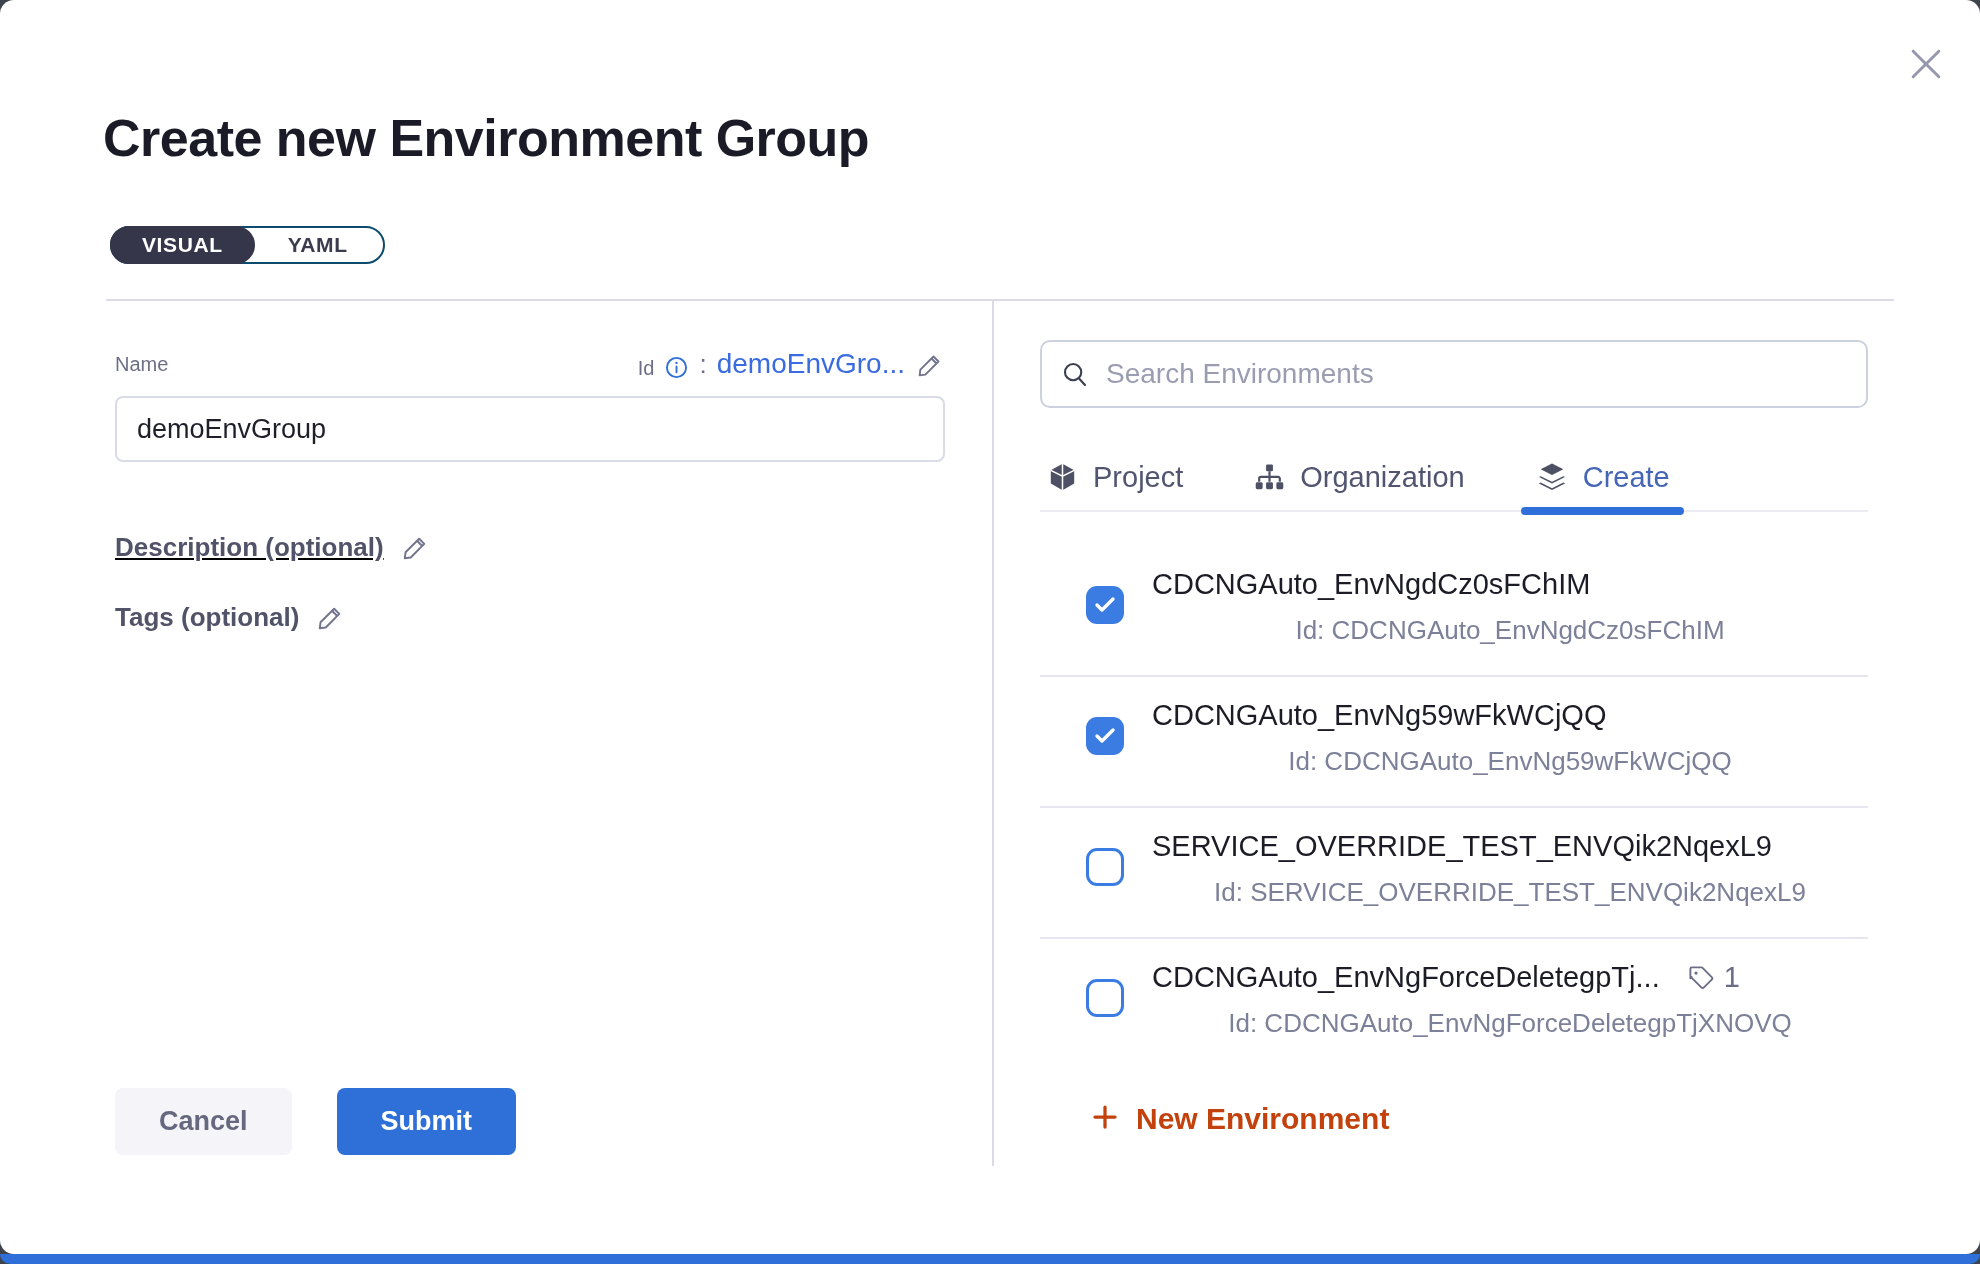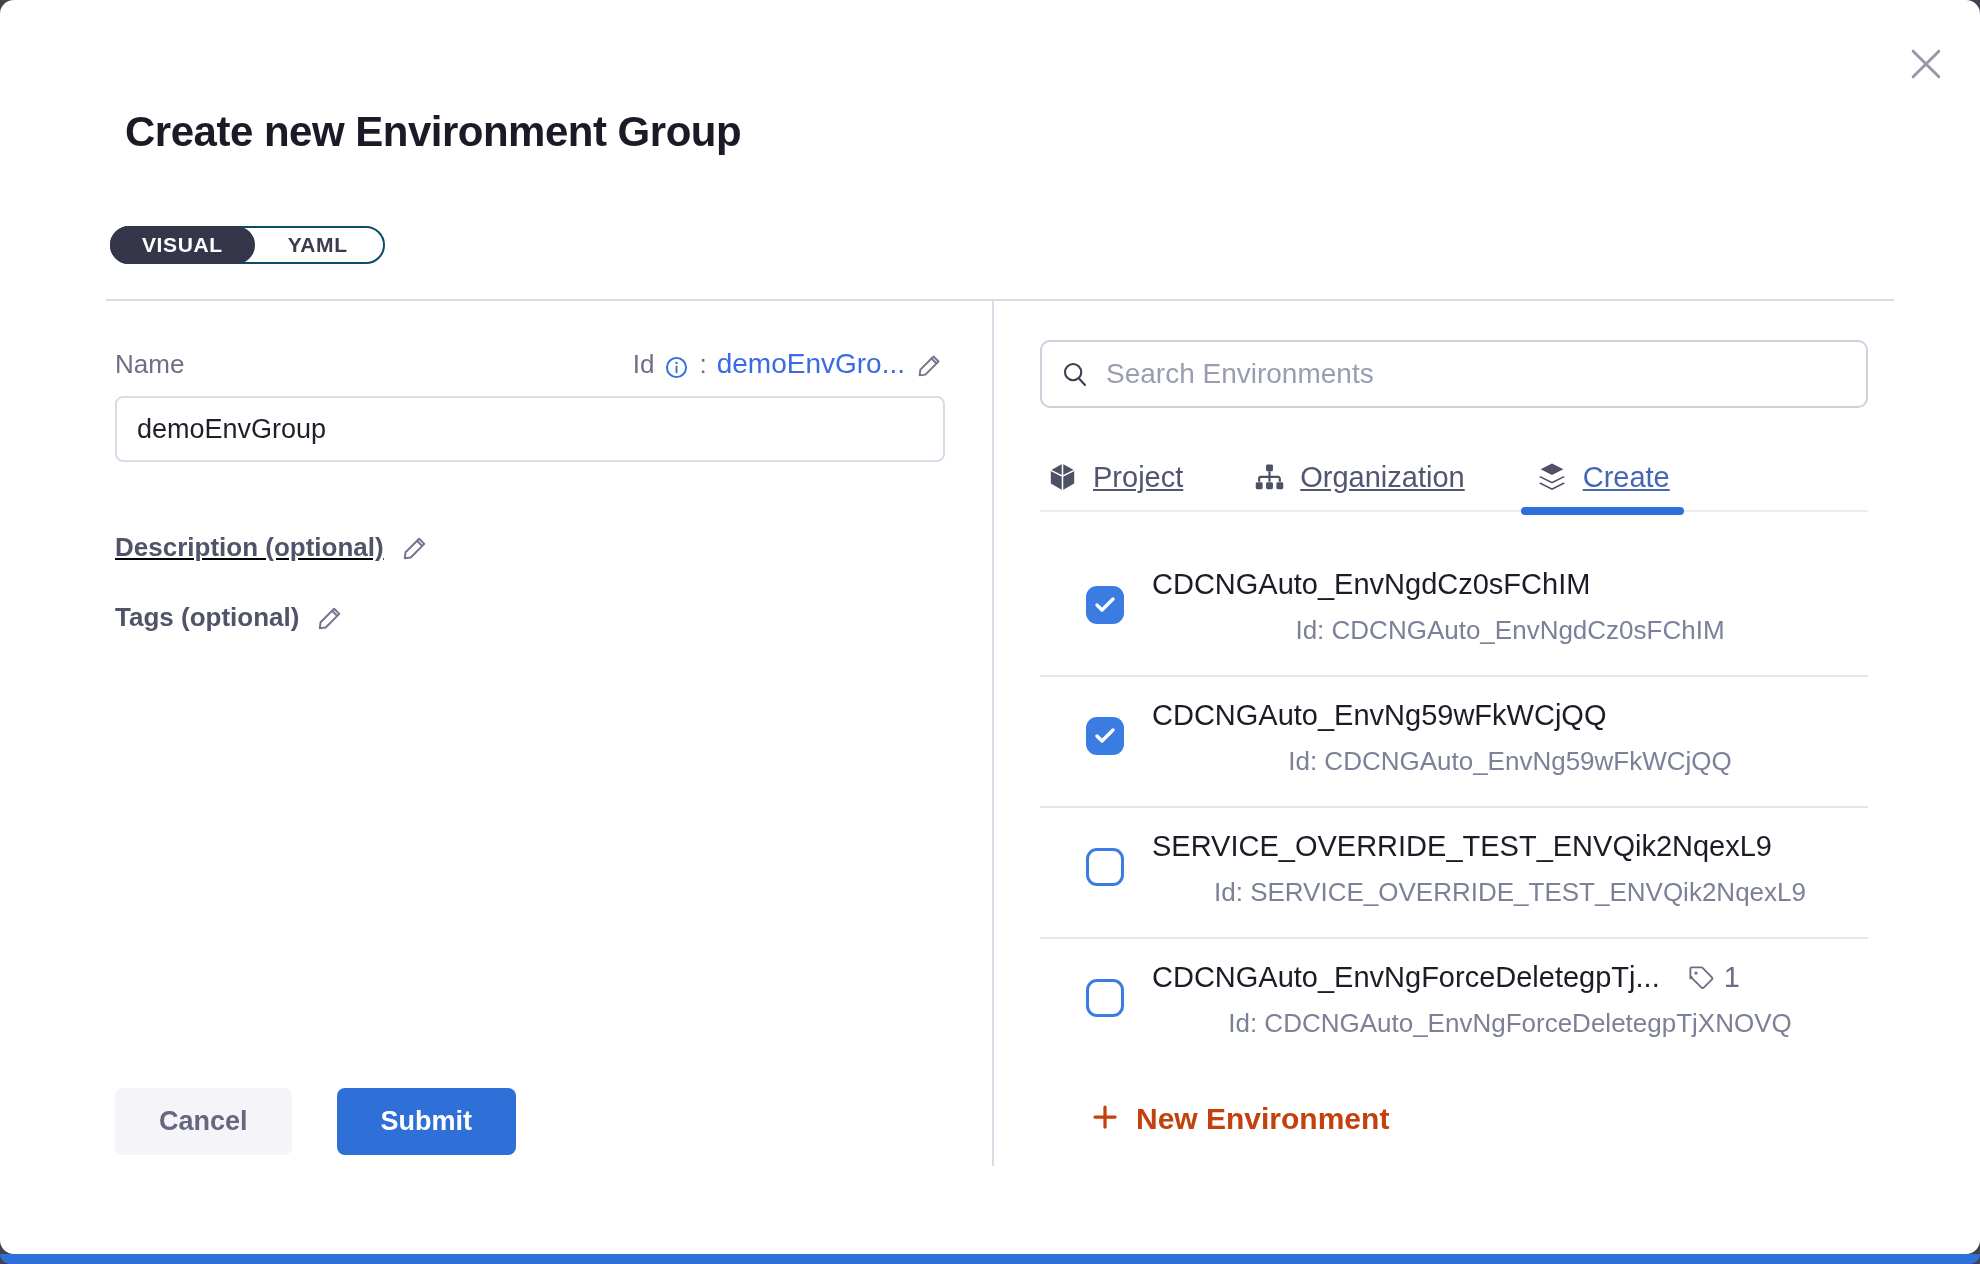--- a/index.html
+++ b/index.html
@@ -9,41 +9,41 @@
   .bottom-bar { position:absolute; left:0; right:0; bottom:0; height:10px;
     background:#2f6fd9; border-bottom-left-radius:14px; border-bottom-right-radius:14px; }
   .modal { position:absolute; left:0; top:0; width:1980px; height:1254px;
     background:#ffffff; border-radius:14px; }
 
   
   .close-btn { position:absolute; top:42px; right:32px; width:44px; height:44px;
     background:none; border:none; cursor:pointer; color:#9597ad; }
 
   
-  .dlg-title { position:absolute; left:125px; top:108px; font-size:42px; font-weight:700;
+  .dlg-title { position:absolute; left:103px; top:108px; font-size:52px; font-weight:700;
     color:#1b1b27; letter-spacing:-0.5px; }
 
   
   .mode-toggle { position:absolute; left:110px; top:226px; display:inline-flex;
     border:2px solid #0c4a6e; border-radius:999px; background:#fff; height:38px; }
   .mode { display:flex; align-items:center; justify-content:center; padding:0 30px;
     font-size:21px; font-weight:700; letter-spacing:0.6px; color:#3b3c4e; cursor:pointer;
     min-width:130px; }
   .mode.active { background:#35364a; color:#ffffff; border-radius:999px; margin:-2px;
     border:2px solid #35364a; }
 
   .hr-top { position:absolute; left:106px; right:86px; top:299px; height:0;
     border-top:2px solid #dadbe6; }
   .v-divider { position:absolute; left:992px; top:300px; height:866px; width:0;
     border-left:2px solid #dadbe6; }
 
   
   .name-row { position:absolute; left:115px; top:348px; width:830px; display:flex;
     justify-content:space-between; align-items:center; }
-  .lbl { font-size:26px; color:#6c6f86; }
+  .lbl { font-size:20px; color:#6c6f86; }
   .id-cluster { display:flex; align-items:flex-end; gap:10px; }
   .id-link { font-size:28px; color:#3b6be1; }
   .id-colon { font-size:26px; color:#6c6f86; }
   .name-input { position:absolute; left:115px; top:396px; width:830px; height:66px;
     border:2px solid #d9dbe6; border-radius:8px; padding:0 20px; font-size:27px;
     color:#1f1f2a; font-family:"Liberation Sans", sans-serif; outline:none; background:#fff; }
   .opt-row { position:absolute; left:115px; display:flex; align-items:center; gap:16px; }
   .opt-lbl { font-size:26px; font-weight:700; color:#515369; }
   .desc-row { top:532px;text-decoration:underline; } .tags-row { top:602px; }
 
@@ -58,21 +58,21 @@
   .search-box { position:absolute; left:1040px; top:340px; width:828px; height:68px;
     border:2px solid #cdd0dd; border-radius:10px; display:flex; align-items:center;
     padding:0 18px; gap:16px; background:#fff; }
   .search-input { border:none; outline:none; flex:1; font-size:28px; color:#1f1f2a;
     font-family:"Liberation Sans", sans-serif; }
   .search-input::placeholder { color:#9a9db1; }
 
   .tabs { position:absolute; left:1040px; top:444px; width:828px; height:68px;
     display:flex; gap:58px; border-bottom:2px solid #ebecf2; }
   .tab { display:flex; align-items:center; gap:14px; font-size:29px; color:#515570;
-    cursor:pointer; position:relative; padding:0 6px;text-decoration:underline; }
+    cursor:pointer; position:relative; padding:0 6px; }
   .tab.active { color:#4565b5; }
   .tab.active::after { content:""; position:absolute; left:-8px; right:-8px; bottom:-5px;
     height:8px; border-radius:6px; background:#2e6fd9; }
   .tab .ticon { color:#4e5165; display:flex; }
 
   .env-list { position:absolute; left:1040px; top:546px; width:828px; height:512px;
     overflow:hidden; }
   .env-row { display:flex; align-items:flex-start; height:131px; padding-top:22px;
     border-bottom:2px solid #e5e6ef; cursor:pointer; }
   .cb { width:38px; height:38px; border-radius:11px; margin:18px 28px 0 46px;

